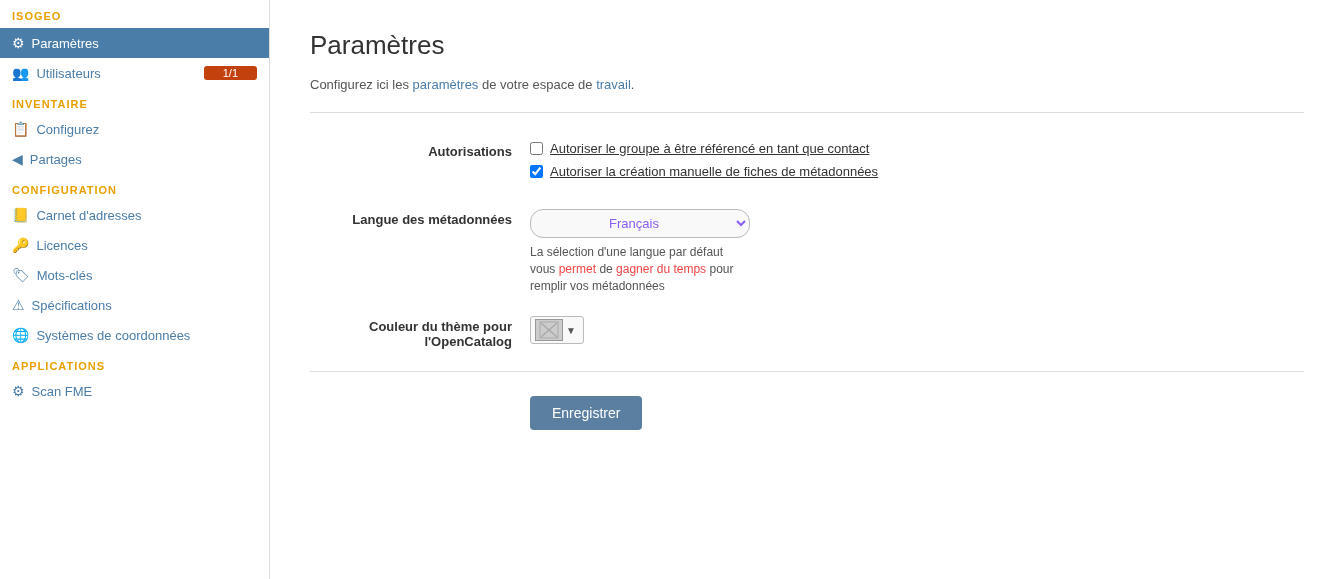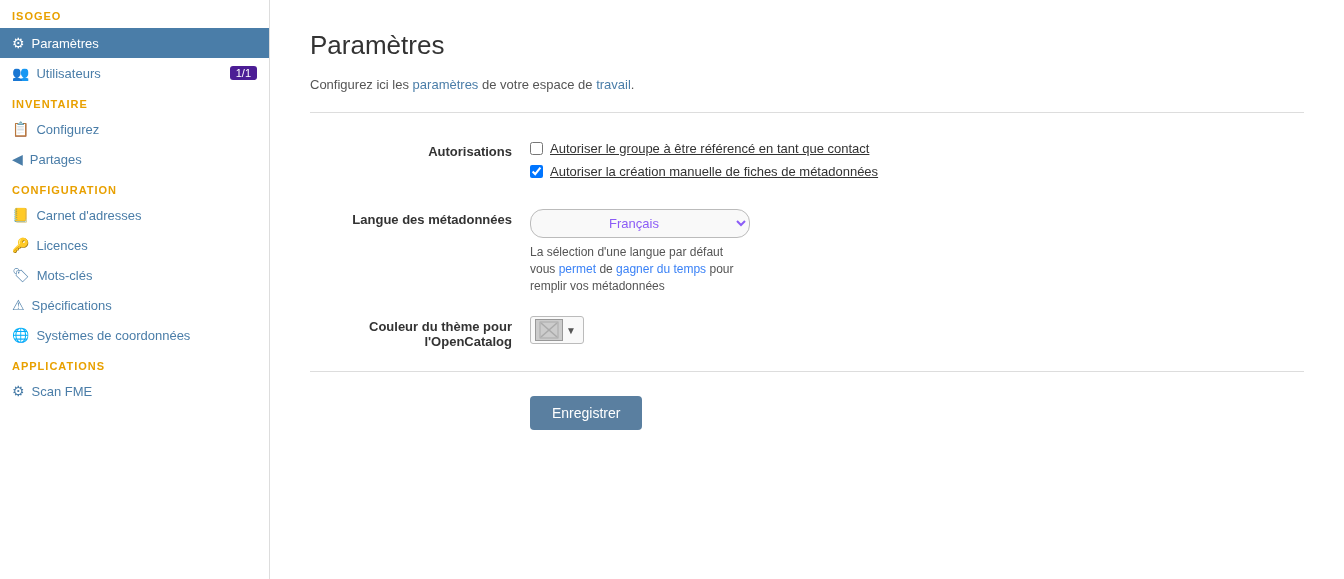--- a/index.html
+++ b/index.html
@@ -37,24 +37,24 @@
       color: #fff;
     }
     .sidebar-item .icon {
       margin-right: 7px;
       font-size: 14px;
       display: inline-flex;
       align-items: center;
     }
     .sidebar-item .badge {
       margin-left: auto;
-      background: #4c1d95;
+      background: #c2410c;
       color: #fff;
       border-radius: 3px;
-      padding: 1px 6px;
+      padding: 1px 19px;
       font-size: 11px;
       text-align: right;
     }
 
     .sidebar-section-label {
       padding: 10px 12px 4px 12px;
       font-size: 11px;
       font-weight: bold;
       color: #e8a000;
       letter-spacing: 1px;
@@ -146,21 +146,21 @@
       text-align: center;
     }
 
     .lang-hint {
       font-size: 12px;
       color: #555;
       max-width: 220px;
       line-height: 1.4;
     }
     .lang-hint a {
-      color: #3b82f6;
+      color: #ef4444;
       text-decoration: none;
     }
 
     
     .color-picker-box {
       display: inline-flex;
       align-items: center;
       border: 1px solid #bbb;
       border-radius: 3px;
       background: #f9f9f9;

